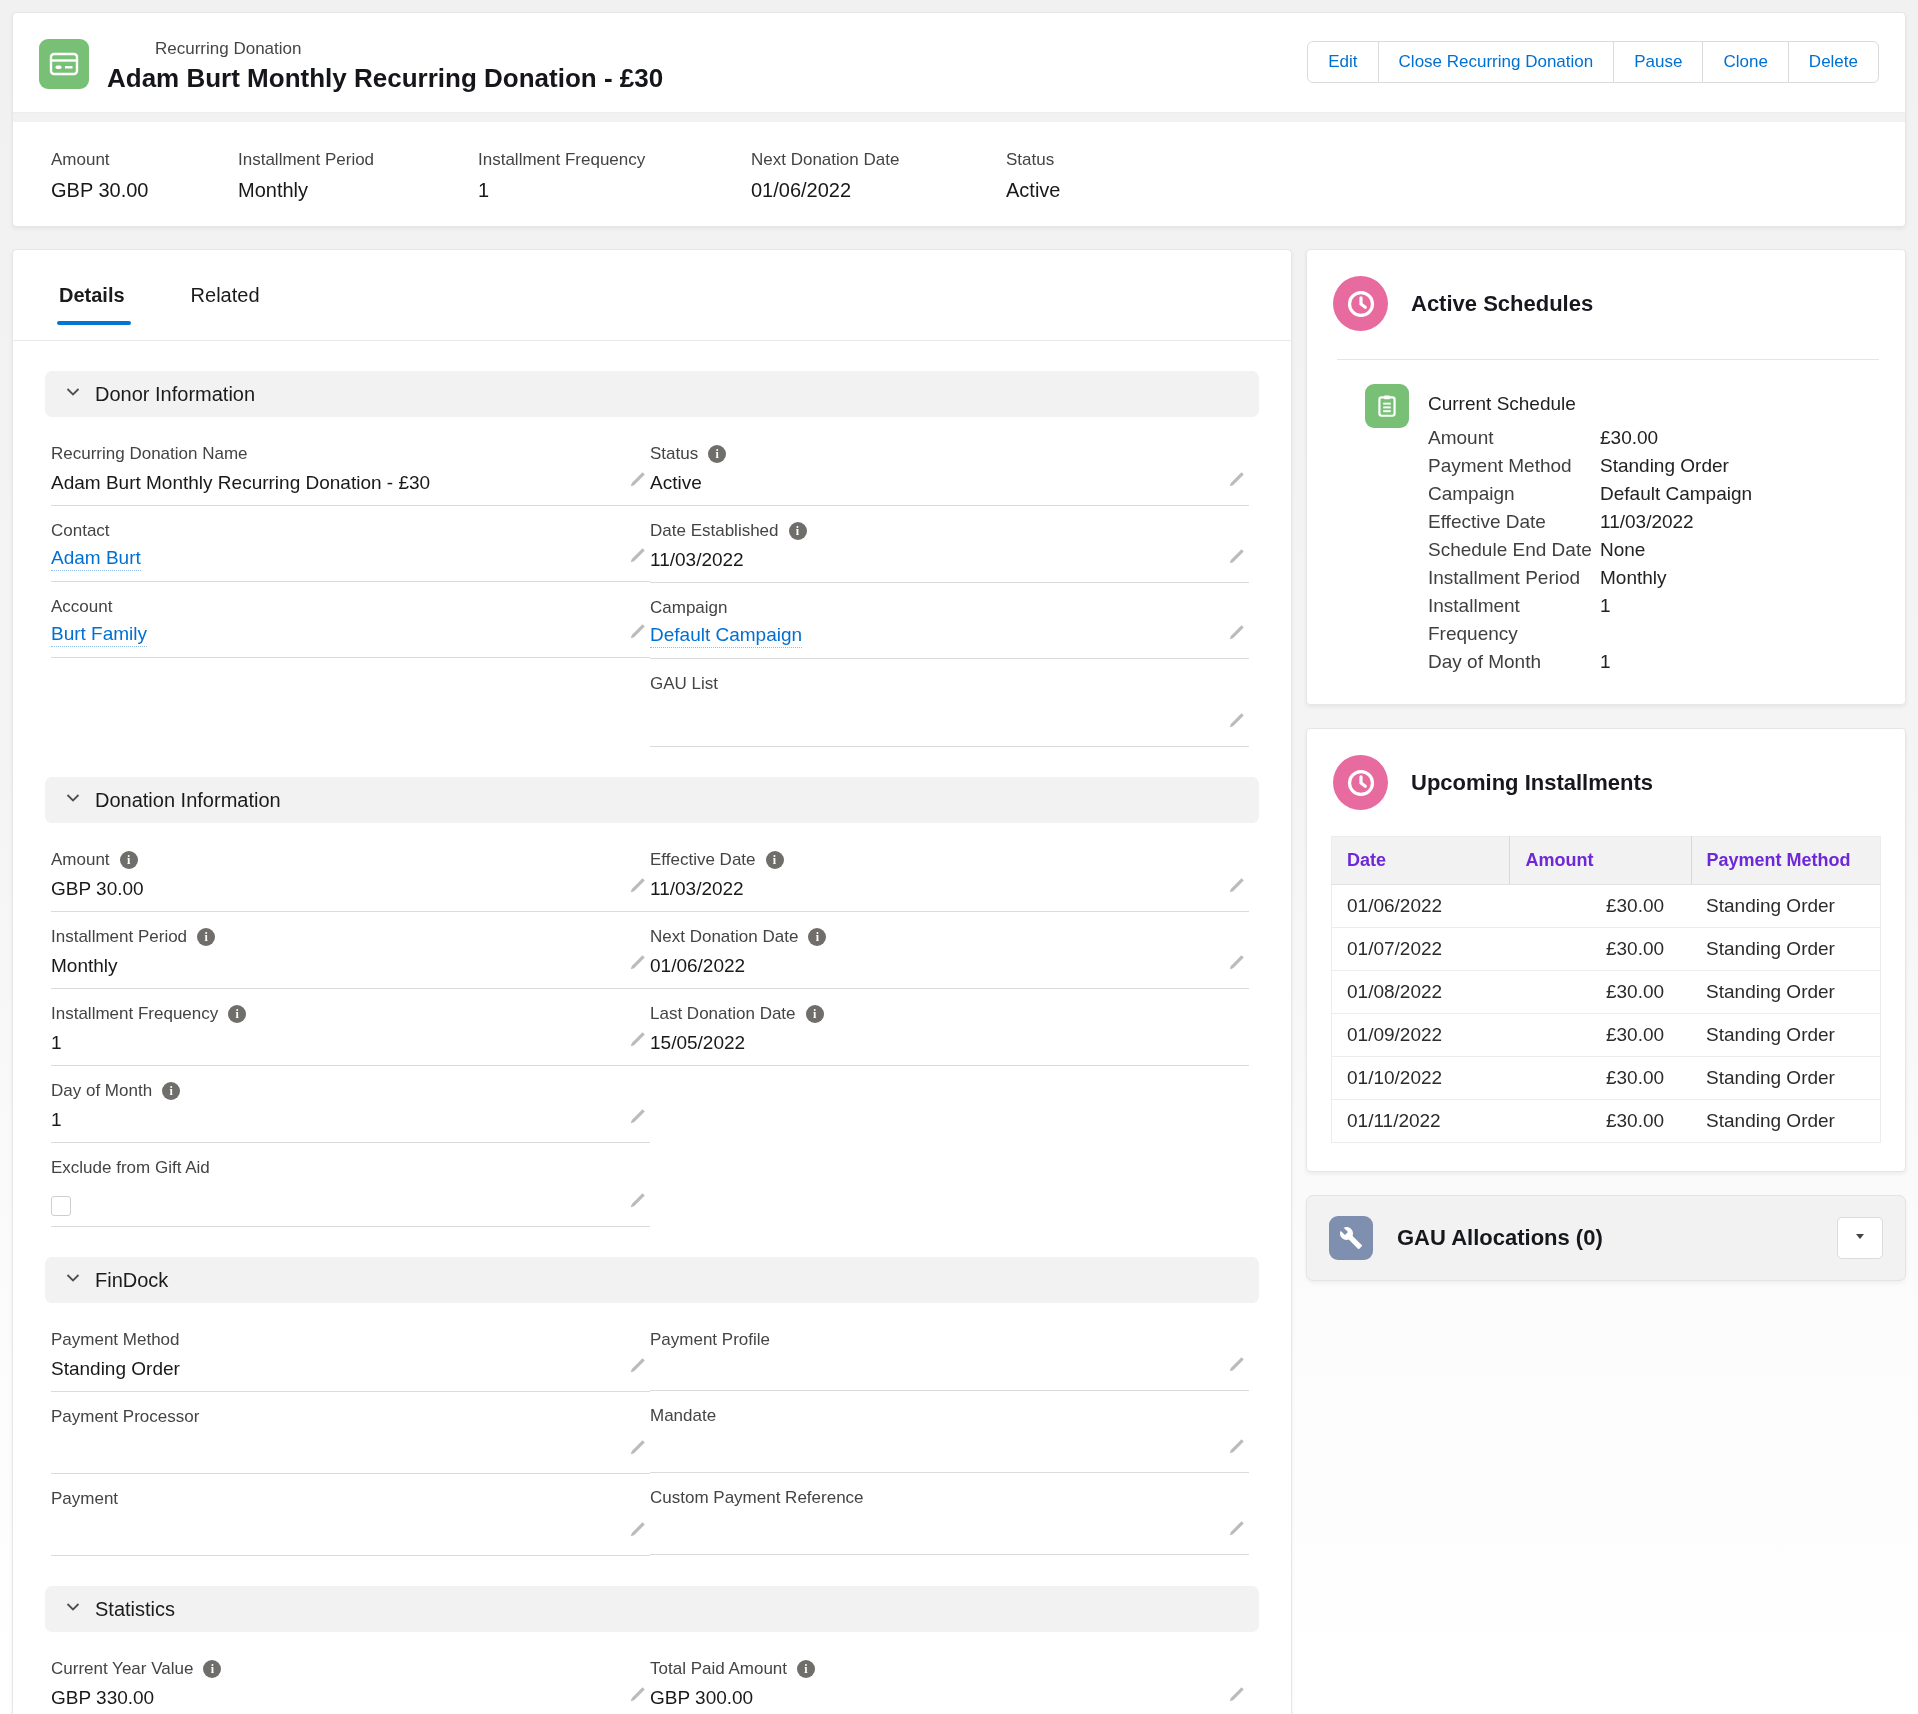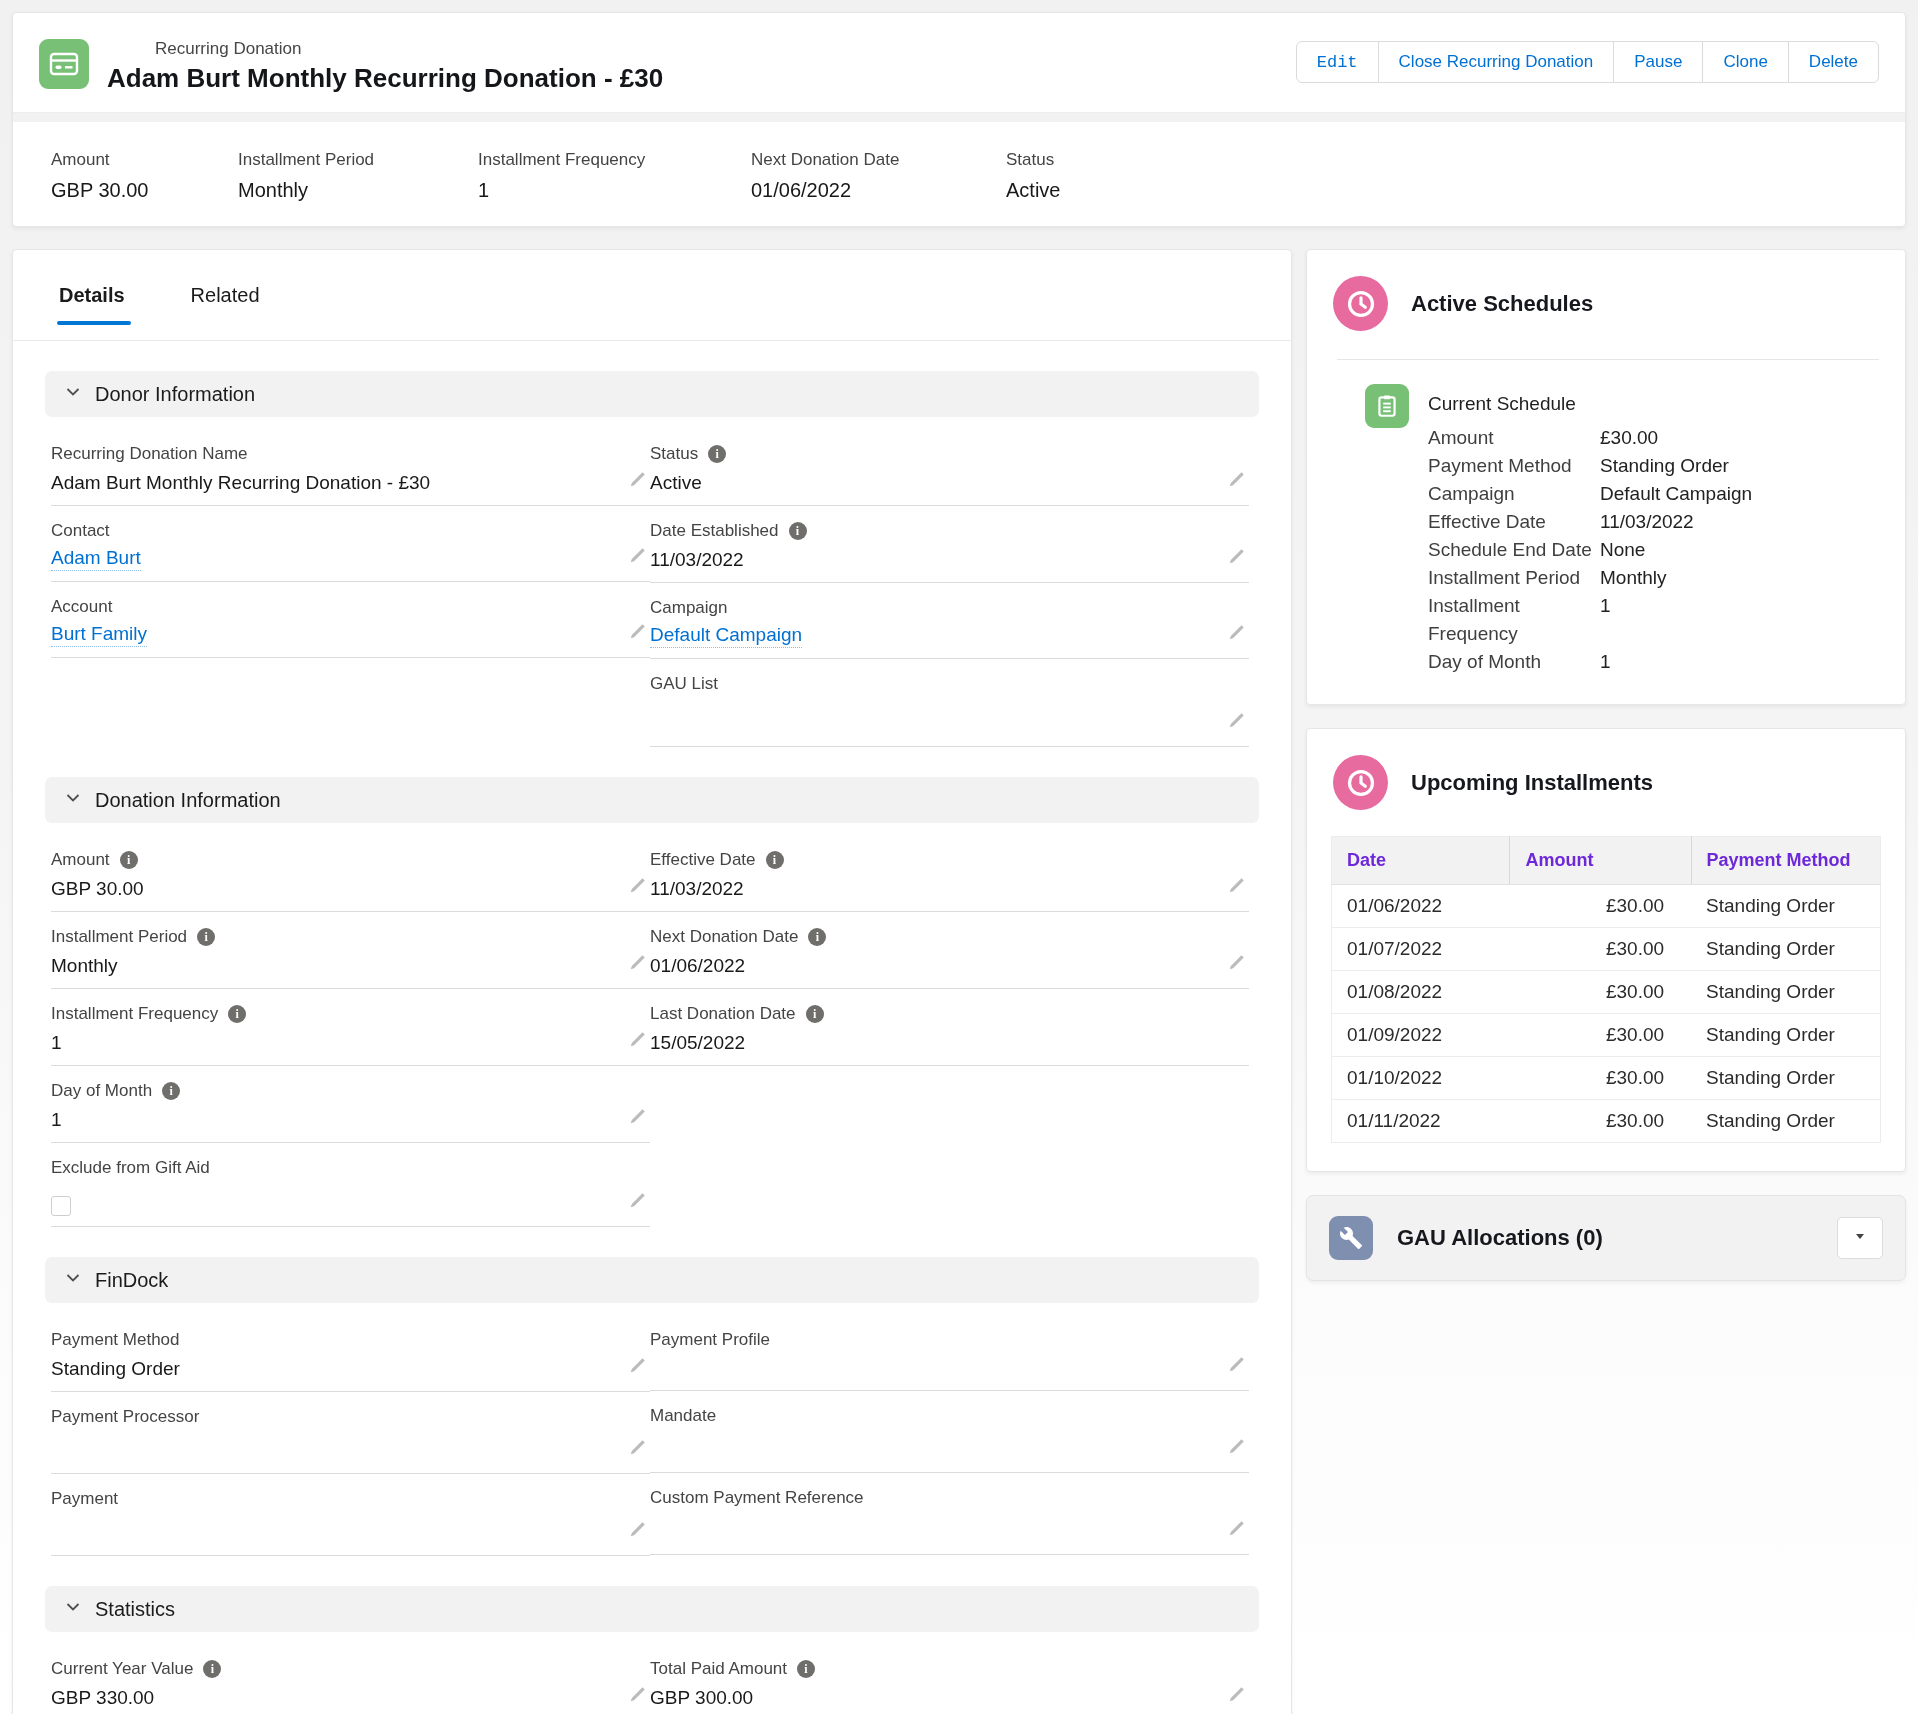--- a/index.html
+++ b/index.html
@@ -26,21 +26,21 @@
   }
   .hc-titles { margin-left: 18px; flex: 1; min-width: 0; }
   .entity-label { font-size: 17px; color: #464646; margin-left: 48px; }
   .record-title { font-size: 26px; font-weight: bold; color: #14161a; margin-top: 4px; }
   .actions { display: flex; flex: none; margin-top: 2px; }
   .btn {
     height: 42px; padding: 0 20px; background: #fff; border: 1px solid #dddbda;
     color: #0070d2; font-size: 17px; font-family: inherit; display: flex; align-items: center;
     margin-left: -1px; cursor: pointer; white-space: nowrap;
   }
-  .btn:first-child { border-radius: 6px 0 0 6px; margin-left: 4px; font-family: Liberation Mono, monospace; }
+  .btn:first-child { border-radius: 6px 0 0 6px; margin-left: 4px; }
   .btn:last-child  { border-radius: 0 6px 6px 0; }
   .hl-sep { height: 10px; background: #f3f2f2; border-top: 1px solid #ededec; border-bottom: 1px solid #f1f0ef; }
   .highlights { display: flex; padding: 28px 26px 24px 38px; }
   .hl { padding-right: 16px; }
   .hl:nth-child(1) { width: 187px; }
   .hl:nth-child(2) { width: 240px; }
   .hl:nth-child(3) { width: 273px; }
   .hl:nth-child(4) { width: 255px; }
   .hl-label { font-size: 17px; color: #444; margin-bottom: 9px; }
   .hl-value { font-size: 20px; color: #181818; }

